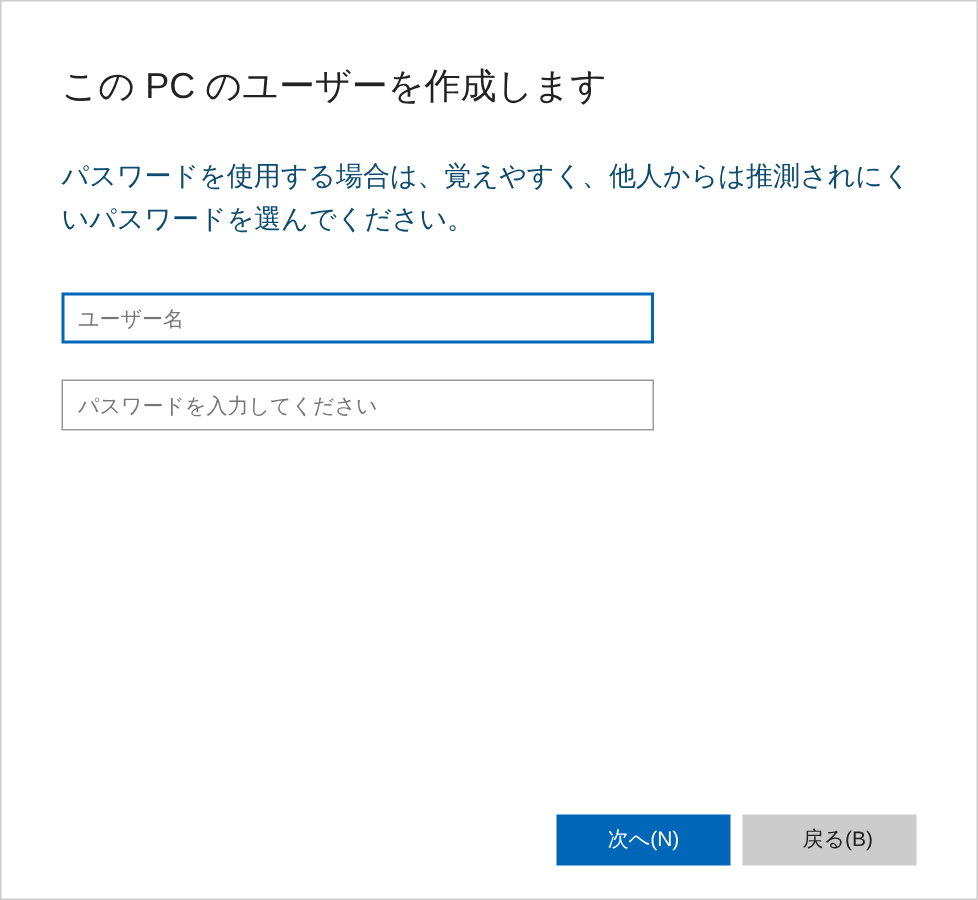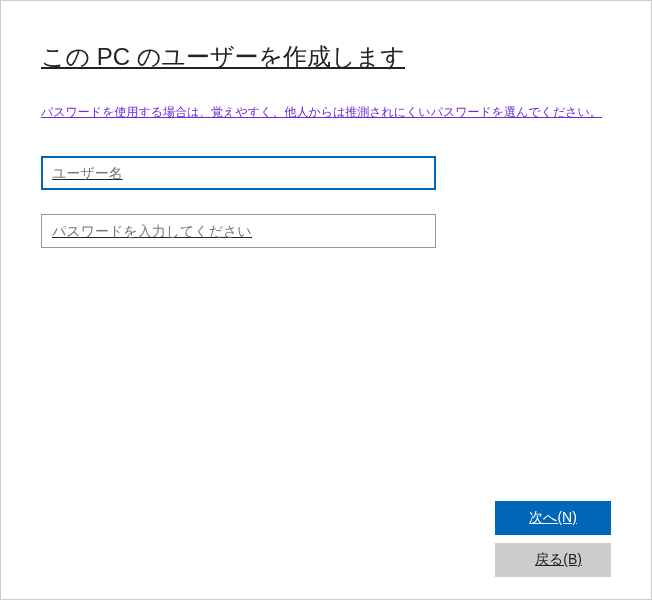--- a/index.html
+++ b/index.html
@@ -1,40 +1,39 @@
 <!DOCTYPE html>
 <html><head>
   <meta charset="utf-8">
   <style>
     * {
       box-sizing: border-box;
       margin: 0;
       padding: 0;
-      text-decoration: underline;
     }
     body {
       font-family: "Yu Gothic UI", "Meiryo", "Segoe UI", sans-serif;
       background: #ffffff;
       width: 652px;
       height: 600px;
       position: relative;
       border: 1px solid #ccc;
     }
     .content {
       padding: 40px 40px 0 40px;
     }
     .page-title {
       font-size: 24px;
       font-weight: 400;
       color: #222;
       margin-bottom: 30px;
     }
     .description {
-      font-size: 12px;
-      color: #6d28d9;
+      font-size: 18px;
+      color: #0c4a6e;
       line-height: 1.6;
       margin-bottom: 34px;
     }
     .section-label {
       font-size: 14px;
       color: #222;
       margin-bottom: 10px;
     }
     .field-wrap {
       margin-bottom: 24px;
@@ -59,21 +58,20 @@
     .password-fields .text-input {
       margin-bottom: 10px;
       display: block;
     }
     .footer {
       position: absolute;
       bottom: 22px;
       right: 40px;
       display: flex;
       gap: 8px;
-      flex-direction: column;
     }
     .btn {
       min-width: 116px;
       height: 34px;
       font-size: 14px;
       border: none;
       cursor: pointer;
       font-family: inherit;
       padding: 0 16px;
     }

